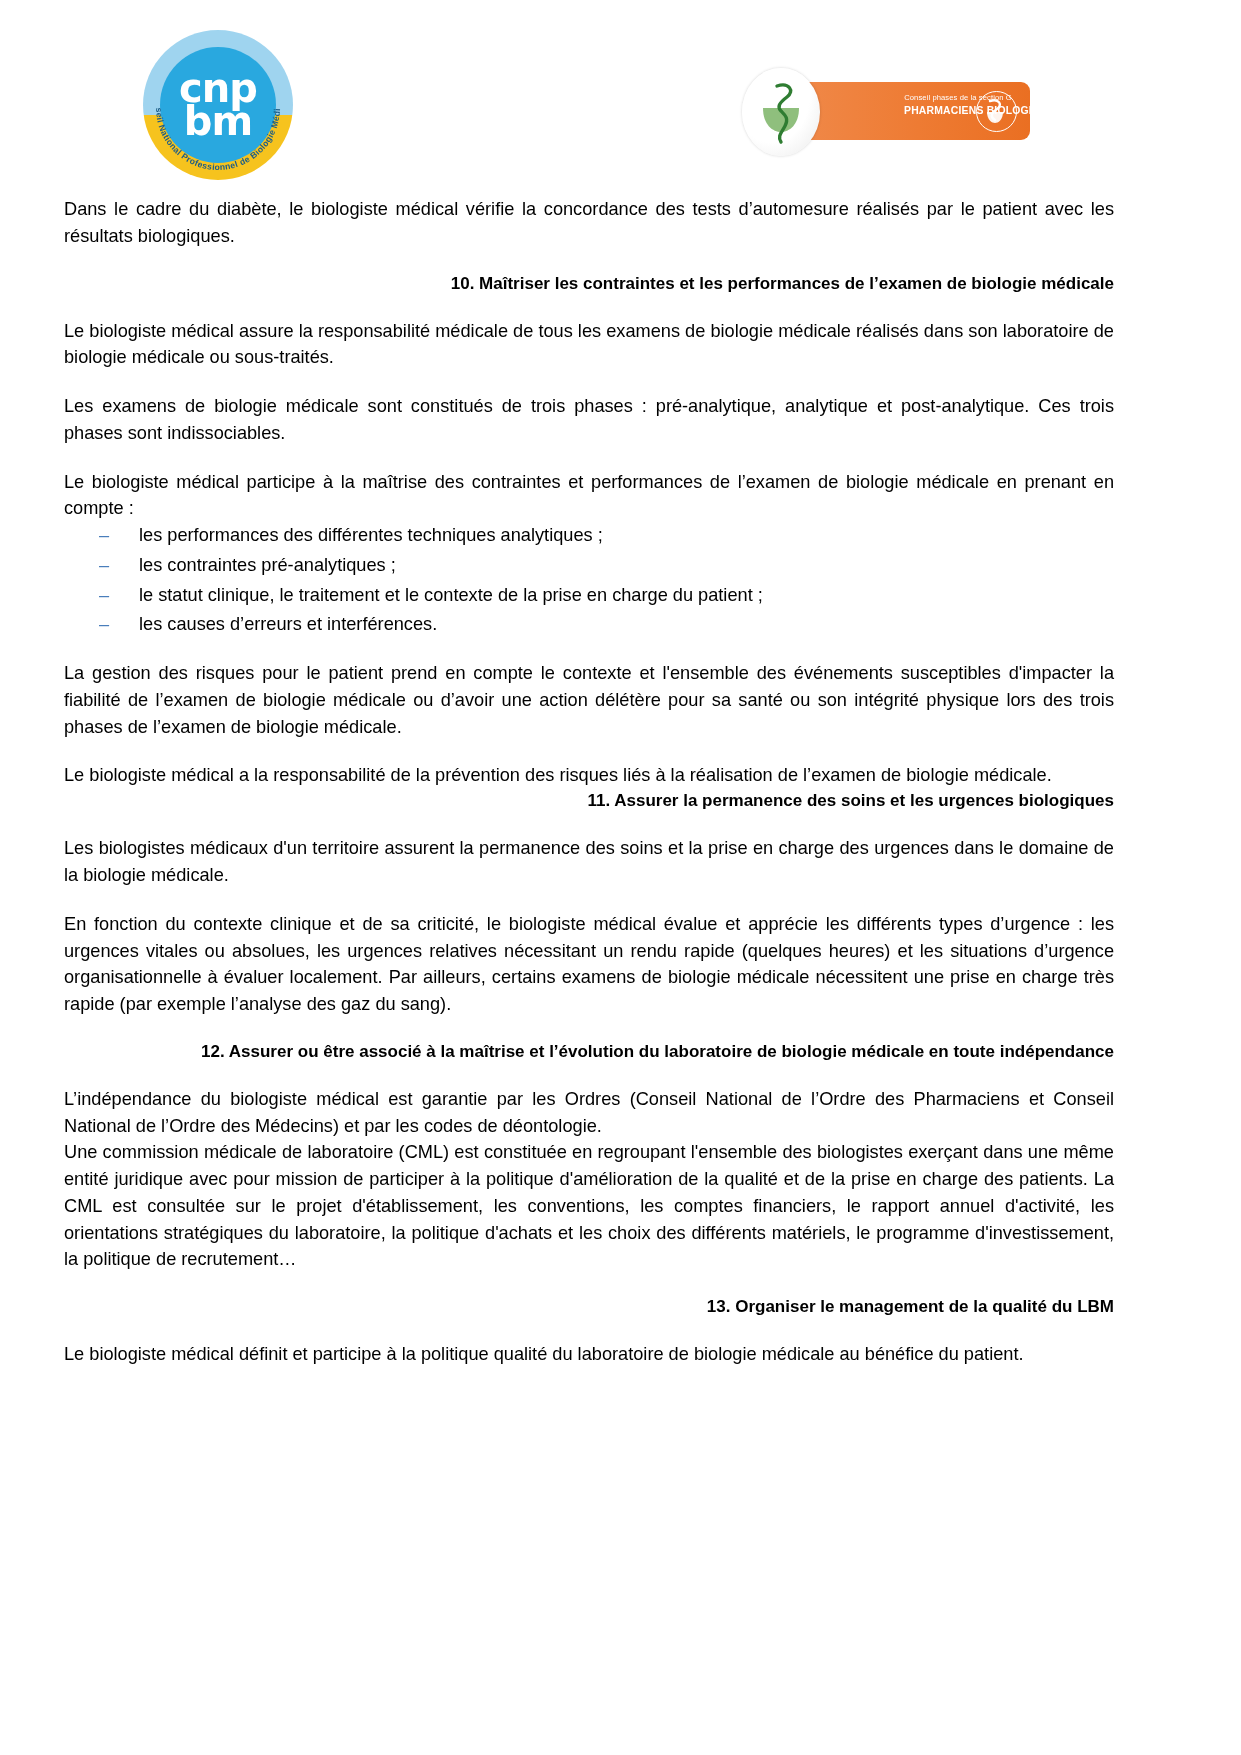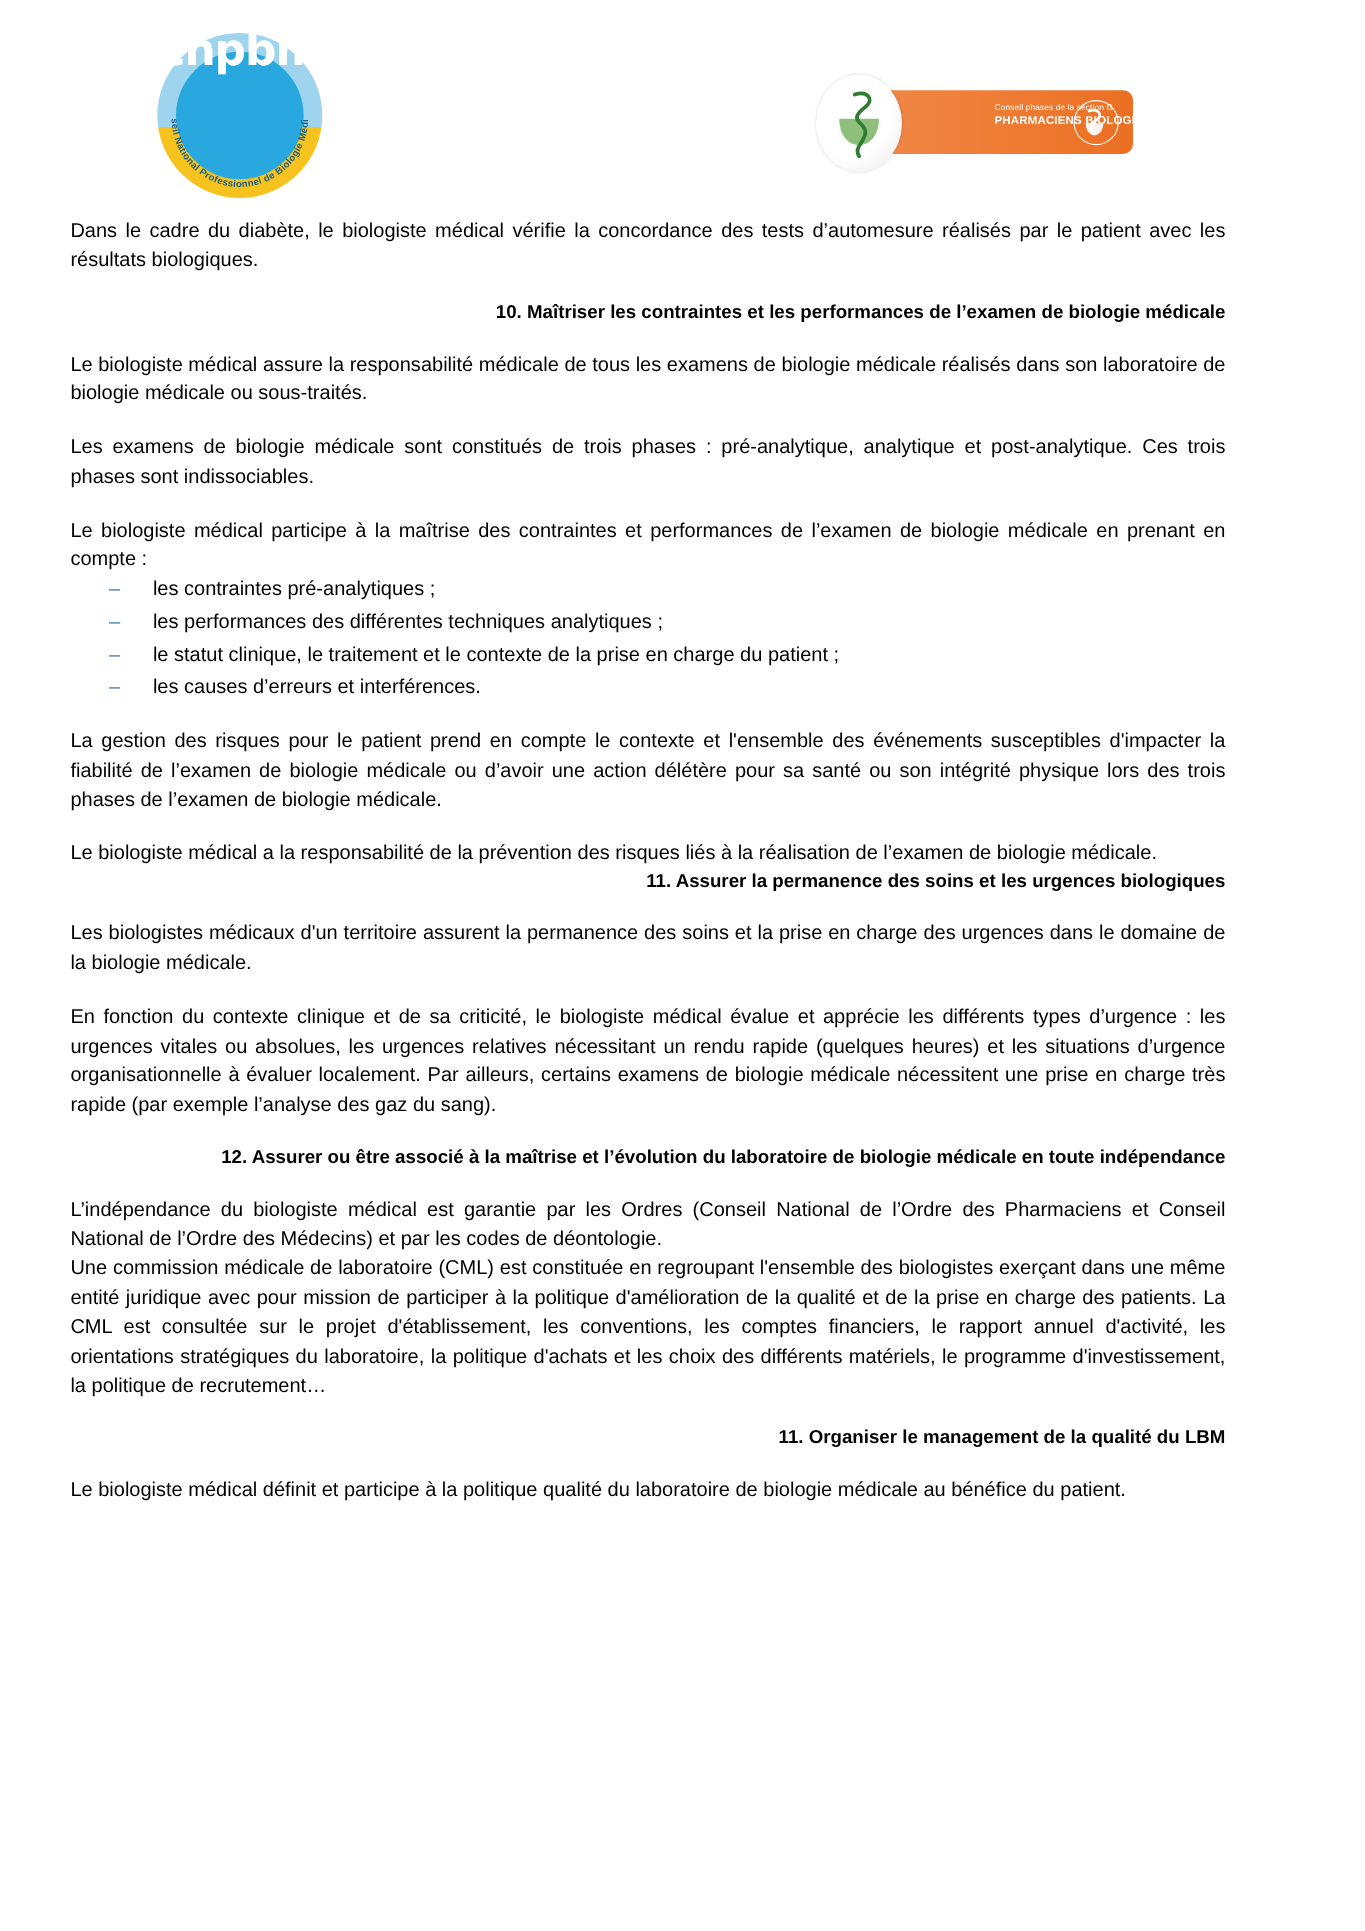--- a/index.html
+++ b/index.html
@@ -51,22 +51,22 @@
     border-radius: 50%;
     background: #29a8df;
   }
   .cnpbm-letters {
     position: absolute;
     left: 0;
     top: 0;
     width: 150px;
     height: 150px;
     display: flex;
-    flex-direction: row;
-    align-items: flex-start;
+    flex-direction: column;
+    align-items: center;
     justify-content: center;
     line-height: 0.82;
   }
   .cnpbm-letters span {
     color: #ffffff;
     font-family: "DejaVu Sans", sans-serif;
     font-weight: 700;
     font-size: 40px;
     letter-spacing: -1px;
   }
@@ -268,33 +268,33 @@
 
   <div class="content">
 
     <p class="para">Dans le cadre du diabète, le biologiste médical vérifie la concordance des tests d’automesure réalisés par le patient avec les résultats biologiques.</p>
 
     <h2 class="heading">10. Maîtriser les contraintes et les performances de l’examen de biologie médicale</h2>
     <p class="para">Le biologiste médical assure la responsabilité médicale de tous les examens de biologie médicale réalisés dans son laboratoire de biologie médicale ou sous-traités.</p>
     <p class="para">Les examens de biologie médicale sont constitués de trois phases : pré-analytique, analytique et post-analytique. Ces trois phases sont indissociables.</p>
     <p class="para tight">Le biologiste médical participe à la maîtrise des contraintes et performances de l’examen de biologie médicale en prenant en compte :</p>
     <ul class="dash-list">
+      <li>les performances des différentes techniques analytiques ;</li>
       <li>les contraintes pré-analytiques ;</li>
-      <li>les performances des différentes techniques analytiques ;</li>
       <li>le statut clinique, le traitement et le contexte de la prise en charge du patient ;</li>
       <li>les causes d’erreurs et interférences.</li>
     </ul>
     <p class="para">La gestion des risques pour le patient prend en compte le contexte et l'ensemble des événements susceptibles d'impacter la fiabilité de l’examen de biologie médicale ou d’avoir une action délétère pour sa santé ou son intégrité physique lors des trois phases de l’examen de biologie médicale.</p>
     <p class="para tight">Le biologiste médical a la responsabilité de la prévention des risques liés à la réalisation de l’examen de biologie médicale.</p>
 
     <h2 class="heading">11. Assurer la permanence des soins et les urgences biologiques</h2>
     <p class="para">Les biologistes médicaux d'un territoire assurent la permanence des soins et la prise en charge des urgences dans le domaine de la biologie médicale.</p>
     <p class="para">En fonction du contexte clinique et de sa criticité, le biologiste médical évalue et apprécie les différents types d’urgence : les urgences vitales ou absolues, les urgences relatives nécessitant un rendu rapide (quelques heures) et les situations d’urgence organisationnelle à évaluer localement. Par ailleurs, certains examens de biologie médicale nécessitent une prise en charge très rapide (par exemple l’analyse des gaz du sang).</p>
 
     <h2 class="heading">12. Assurer ou être associé à la maîtrise et l’évolution du laboratoire de biologie médicale en toute indépendance</h2>
     <p class="para tight">L’indépendance du biologiste médical est garantie par les Ordres (Conseil National de l’Ordre des Pharmaciens et Conseil National de l’Ordre des Médecins) et par les codes de déontologie.</p>
     <p class="para">Une commission médicale de laboratoire (CML) est constituée en regroupant l'ensemble des biologistes exerçant dans une même entité juridique avec pour mission de participer à la politique d'amélioration de la qualité et de la prise en charge des patients. La CML est consultée sur le projet d'établissement, les conventions, les comptes financiers, le rapport annuel d'activité, les orientations stratégiques du laboratoire, la politique d'achats et les choix des différents matériels, le programme d'investissement, la politique de recrutement…</p>
 
-    <h2 class="heading">11. Organiser le management de la qualité du LBM</h2>
+    <h2 class="heading">13. Organiser le management de la qualité du LBM</h2>
     <p class="para">Le biologiste médical définit et participe à la politique qualité du laboratoire de biologie médicale au bénéfice du patient.</p>
 
   </div>
 </div>
 
 </body></html>

